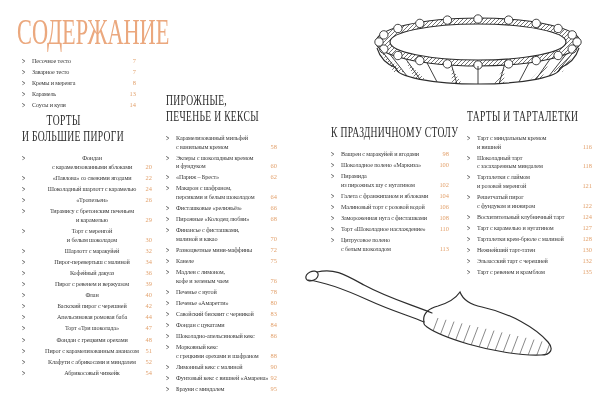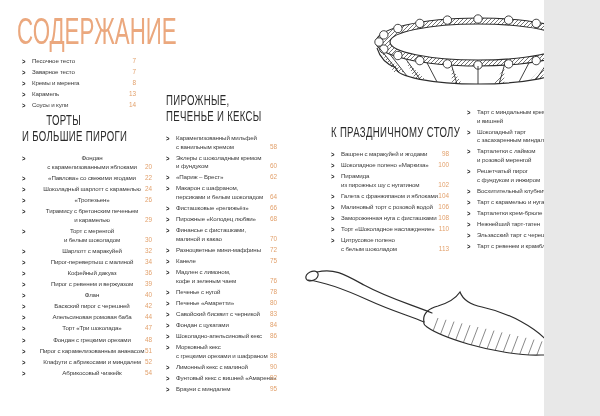--- a/index.html
+++ b/index.html
@@ -1,21 +1,21 @@
 <!DOCTYPE html>
 <html style="--title: #EBA87E; --accent: #E2A06B; --text: #3B3B3B; --head: #2B2B2B;"><head>
 <meta charset="utf-8">
 <style>
   :root{
     --accent:#E2A06B; --title:#EBA87E; --text:#3B3B3B; --head:#2B2B2B;
   }
   html,body{margin:0;padding:0;background:#e8e8e8;}
   .page{
-    position:relative;width:544px;height:416px;background:#ffffff;overflow:hidden;
-    font-family:Liberation Sans, sans-serif;color:var(--text);
+    position:relative;width:600px;height:416px;background:#ffffff;overflow:hidden;
+    font-family:Liberation Serif, serif;color:var(--text);
   }
   .title{
     position:absolute;left:17px;top:13px;margin:0;font-size:36px;font-weight:400;
     color:var(--title);letter-spacing:0px;white-space:nowrap;
     transform:scaleX(0.62);transform-origin:left top;line-height:38px;
   }
   .col{position:absolute;}
   .col-0{left:22px;top:57px;width:130px;}
   .col-1{left:166px;top:92px;width:111px;}
   .col-2{left:331px;top:124px;width:118px;}
@@ -520,20 +520,23 @@
               <span class="ln">Цитрусовое полено</span>
               <span class="ln">с белым шоколадом</span>
             </span>
     <span class="pg">113</span>
   </div>
         </div>
   </section>
     </div>
     <div class="col col-3">
       <section class="sec sec-0">
+    <h2 class="sec-heading">
+          <span class="hline">ТАРТЫ И ТАРТАЛЕТКИ</span>
+        </h2>
     <div class="items">
           <div class="toc-item">
     <span class="chev">&gt;</span>
     <span class="lbl">
               <span class="ln">Тарт с миндальным кремом</span>
               <span class="ln">и вишней</span>
             </span>
     <span class="pg">116</span>
   </div>
           <div class="toc-item">

